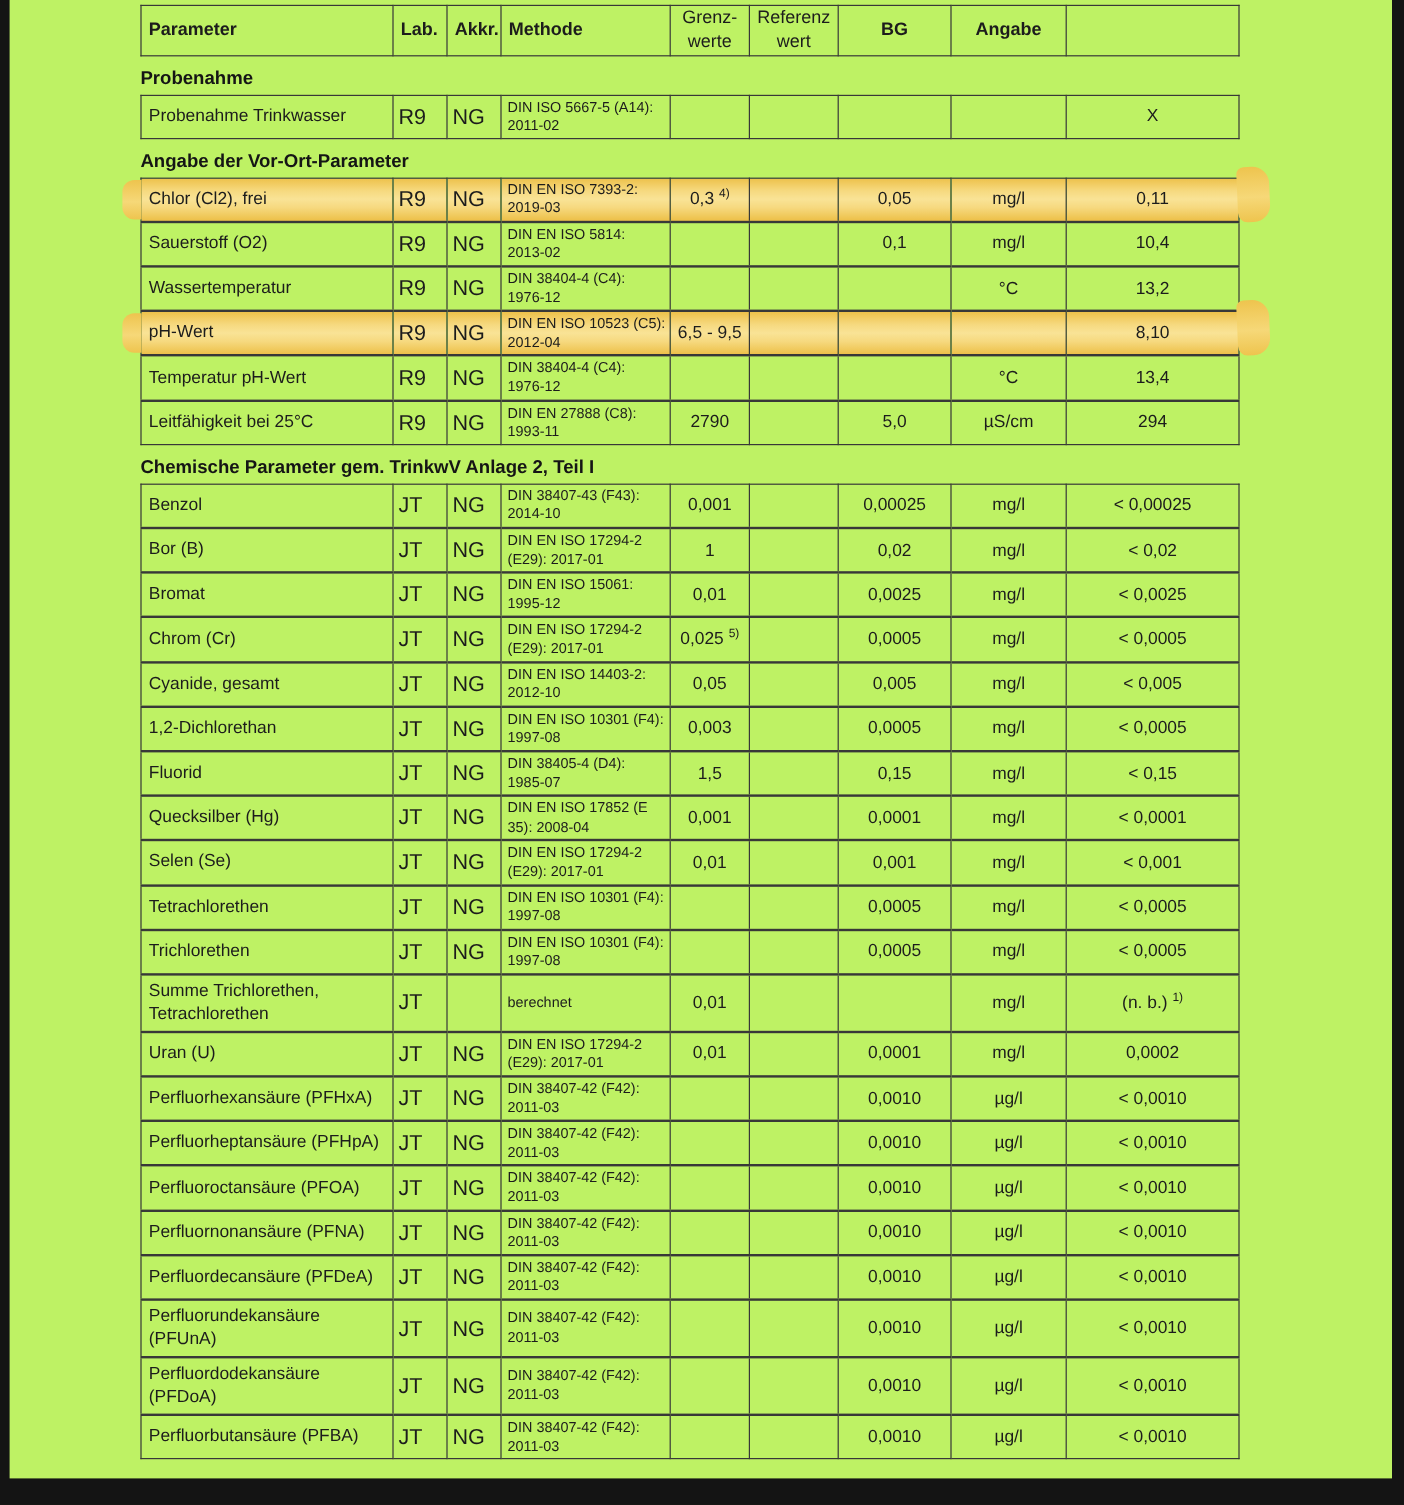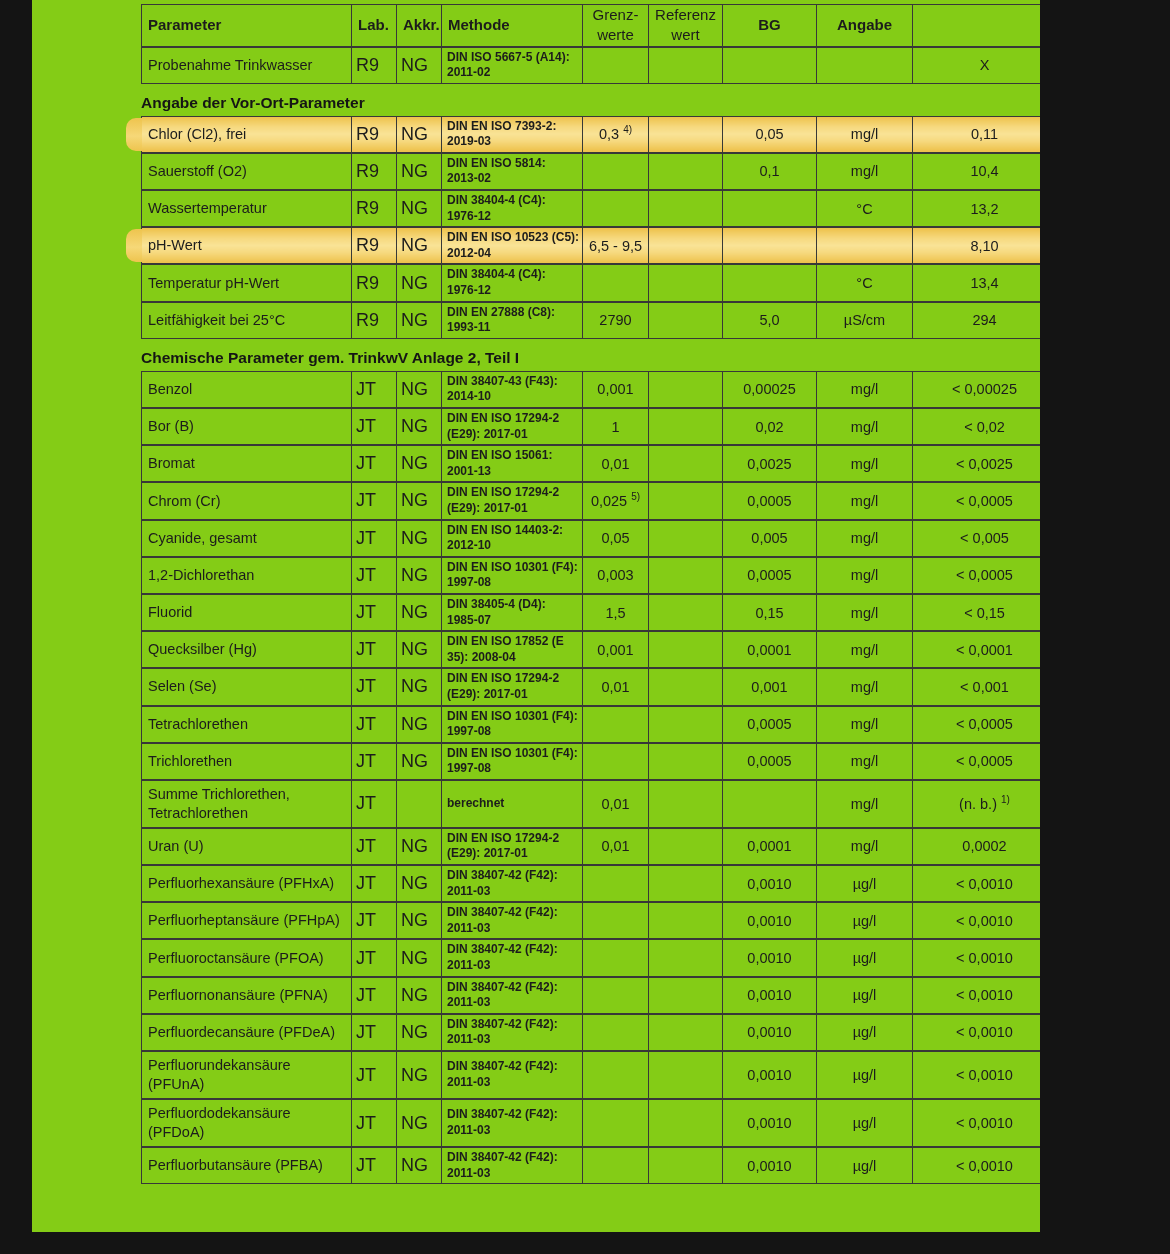--- a/index.html
+++ b/index.html
@@ -4,36 +4,36 @@
 <style>
   * { margin:0; padding:0; box-sizing:border-box; }
   html,body { background:#141414; }
   .stage {
     position:relative; width:1170px; height:1254px;
     background:#141414; overflow:hidden;
     font-family:"Liberation Sans","DejaVu Sans",sans-serif;
     color:#1c1c1c;
   }
   .paper {
-    position:absolute; left:8px; top:0; width:1008px; height:1232px;
-    background:#84cc16; padding:4px 0 0 109px; overflow:hidden;margin-left:24px;
+    position:absolute; left:8px; top:0; width:1152px; height:1232px;
+    background:#bef264; padding:4px 0 0 109px; overflow:hidden;
   }
   table { border-collapse:collapse; table-layout:fixed; width:915px; background:transparent; }
   td, th { border:1px solid #383838; overflow:hidden; }
   .sec-table tr:not(:first-child) td { border-top-width:2px; }
   th { font-weight:bold; }
   .hdr-table th { height:41px; font-size:15px; text-align:left; padding-left:6px; vertical-align:middle; white-space:pre-line; line-height:1.35; }
   .hdr-table th.c { text-align:center; padding-left:0; }
   .hdr-table th.n { font-weight:normal; }
   .section-title { font-size:15.5px; font-weight:bold; margin:10px 0 4px 0; color:#151515; }
   .section-wrap { position:relative; }
   td { font-size:14.5px; vertical-align:middle; }
   td.param { text-align:left; padding:2px 6px 2px 6px; white-space:pre-line; line-height:1.3; }
   td.small { font-size:18px; padding-left:4px; }
-  td.meth { font-size:12px; line-height:1.3; padding:2px 2px 2px 5px; white-space:pre-line;font-weight:bold; }
+  td.meth { font-size:12px; line-height:1.3; padding:2px 2px 2px 5px; white-space:pre-line; }
   td.num { text-align:center; }
   tr.r35 td { height:35px; }
   tr.r47 td { height:48px; }
   sup { font-size:10px; line-height:0; }
   tr.hl td { background:linear-gradient(180deg,#edc14a 0%,#f6d97f 30%,#f9e396 50%,#f6d97f 70%,#edc14a 100%); }
   .tail-r, .tail-l {
     position:absolute; pointer-events:none;
     background:linear-gradient(180deg,#eec44e,#f6d878 55%,#eec44e);
   }
   .tail-r { width:27px; border-radius:6px 14px 14px 8px; transform:rotate(-2.5deg); }
@@ -66,20 +66,21 @@
 werte</th>
             <th class="c n">Referenz
 wert</th>
             <th class="c">BG</th>
             <th class="c">Angabe</th>
             <th class="c n"></th>
           </tr>
         </tbody>
     </table>
     <div id="sections">
+        <div class="section-title">Probenahme</div>
         <div class="section-wrap">
           <table class="sec-table">
             <colgroup>
               <col style="width: 210px;">
               <col style="width: 45px;">
               <col style="width: 45px;">
               <col style="width: 141px;">
               <col style="width: 66px;">
               <col style="width: 74px;">
               <col style="width: 94px;">
@@ -233,21 +234,21 @@
                 <td class="num"></td>
                 <td class="num">0,02</td>
                 <td class="num">mg/l</td>
                 <td class="num">&lt; 0,02</td>
               </tr>
               <tr class="r35">
                 <td class="param">Bromat</td>
                 <td class="small">JT</td>
                 <td class="small">NG</td>
                 <td class="meth">DIN EN ISO 15061:
-2001-13</td>
+1995-12</td>
                 <td class="num">0,01</td>
                 <td class="num"></td>
                 <td class="num">0,0025</td>
                 <td class="num">mg/l</td>
                 <td class="num">&lt; 0,0025</td>
               </tr>
               <tr class="r35">
                 <td class="param">Chrom (Cr)</td>
                 <td class="small">JT</td>
                 <td class="small">NG</td>

